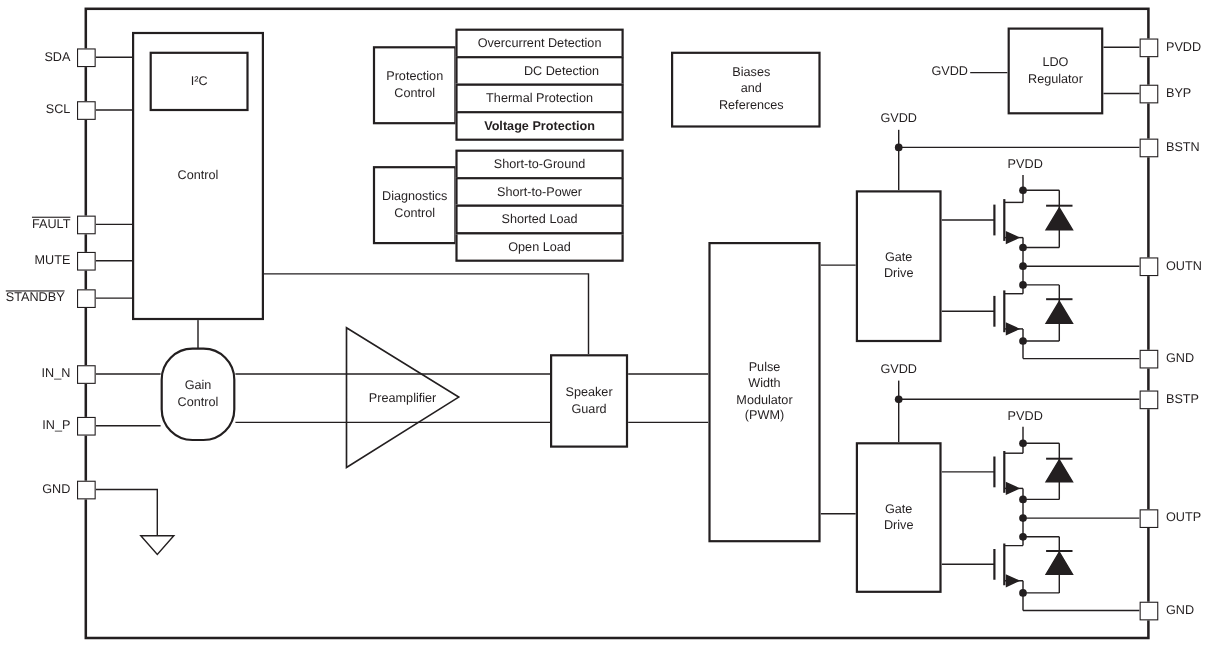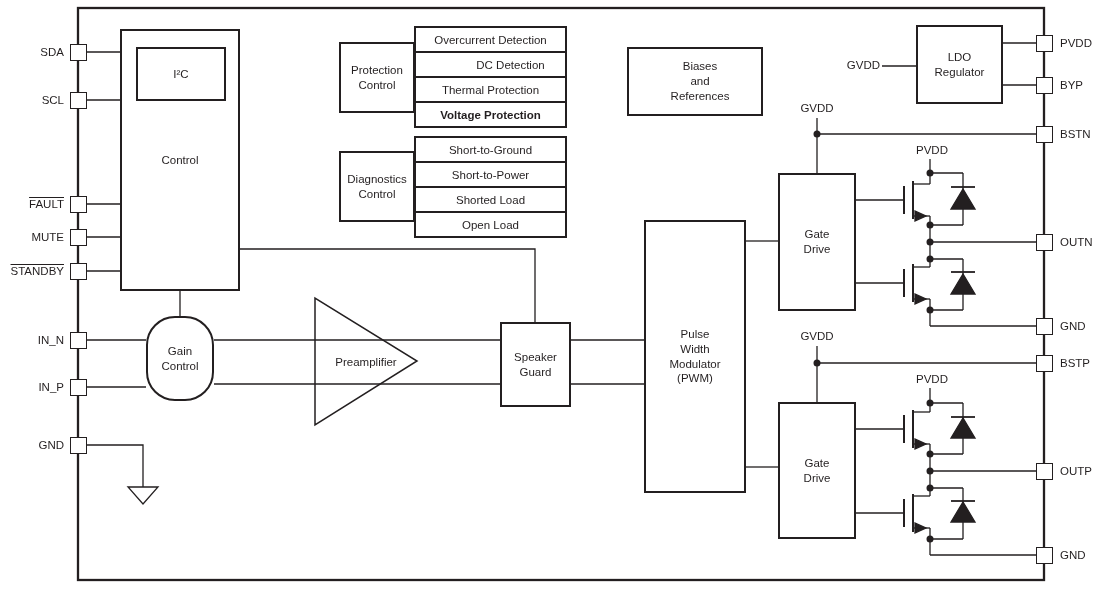--- a/index.html
+++ b/index.html
@@ -209,21 +209,21 @@
   <div class="rowbox" style="left:414px;top:161px;width:153px;height:27px;">
     <span>Short-to-Power</span>
   </div>
   <div class="rowbox" style="left:414px;top:211px;width:153px;height:27px;">
     <span>Open Load</span>
   </div>
   <div class="rowbox" style="left:414px;top:186px;width:153px;height:27px;">
     <span>Shorted Load</span>
   </div>
 
-  <div class="box" style="left:627px;top:47px;width:136px;height:69px;padding-left:10px;">
+  <div class="box" style="left:610px;top:47px;width:136px;height:69px;padding-left:10px;">
     <span>Biases
 and
 References</span>
   </div>
 
   <div class="box" style="left:916px;top:25px;width:87px;height:79px;">
     <span>LDO
 Regulator</span>
   </div>
 
@@ -267,21 +267,21 @@
   <div class="pin" style="left:70px;top:229px;"></div>
   <div class="pin" style="left:70px;top:263px;"></div>
   <div class="pin" style="left:70px;top:332px;"></div>
   <div class="pin" style="left:70px;top:379px;"></div>
   <div class="pin" style="left:70px;top:437px;"></div>
 
   <div class="pin-label left" style="top:44px;">SDA</div>
   <div class="pin-label left" style="top:92px;">SCL</div>
   <div class="pin-label left overline" style="top:196px;">FAULT</div>
   <div class="pin-label left" style="top:229px;">MUTE</div>
-  <div class="pin-label left overline" style="top:263px;">STANDBY</div>
+  <div class="pin-label left overline" style="top:263px;text-align:center;">STANDBY</div>
   <div class="pin-label left" style="top:332px;">IN_N</div>
   <div class="pin-label left" style="top:379px;">IN_P</div>
   <div class="pin-label left" style="top:437px;">GND</div>
 
   <div class="pin" style="left:1036px;top:35px;"></div>
   <div class="pin" style="left:1036px;top:77px;"></div>
   <div class="pin" style="left:1036px;top:126px;"></div>
   <div class="pin" style="left:1036px;top:234px;"></div>
   <div class="pin" style="left:1036px;top:318px;"></div>
   <div class="pin" style="left:1036px;top:355px;"></div>

